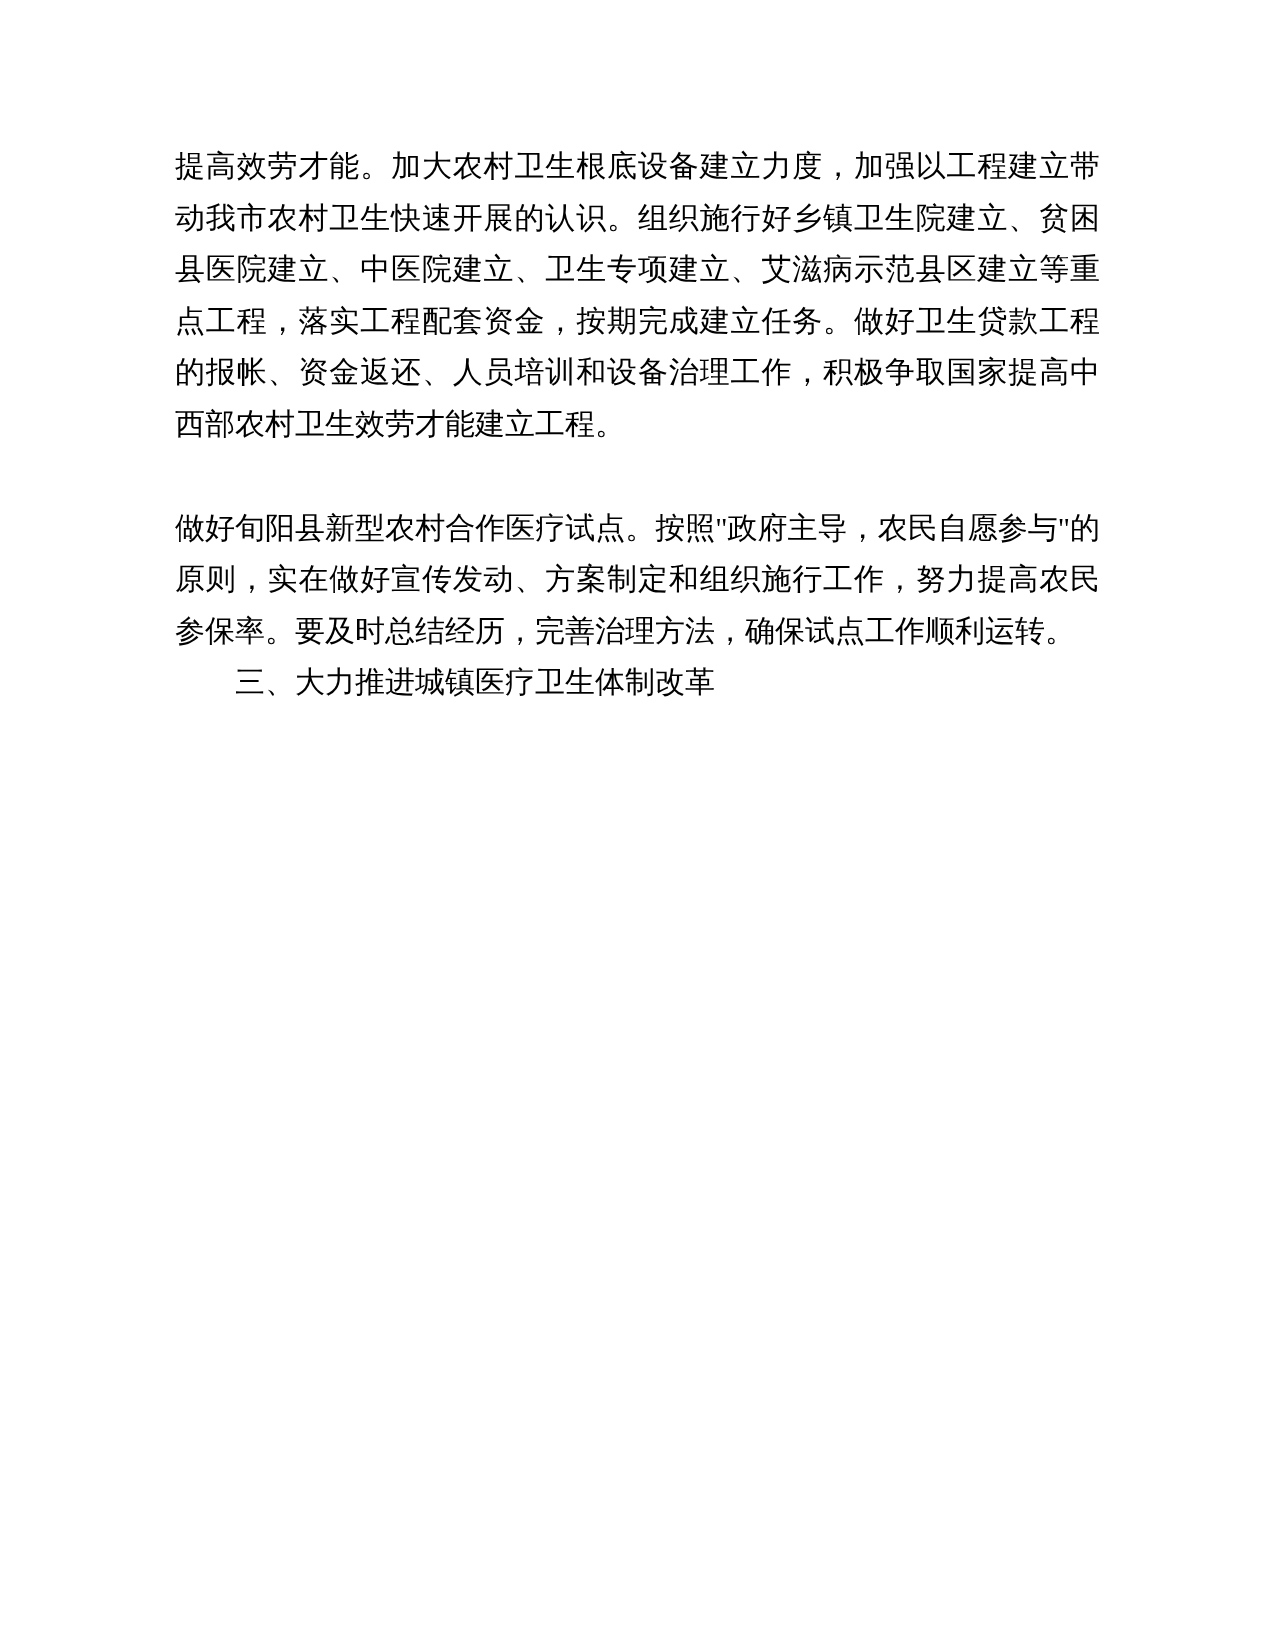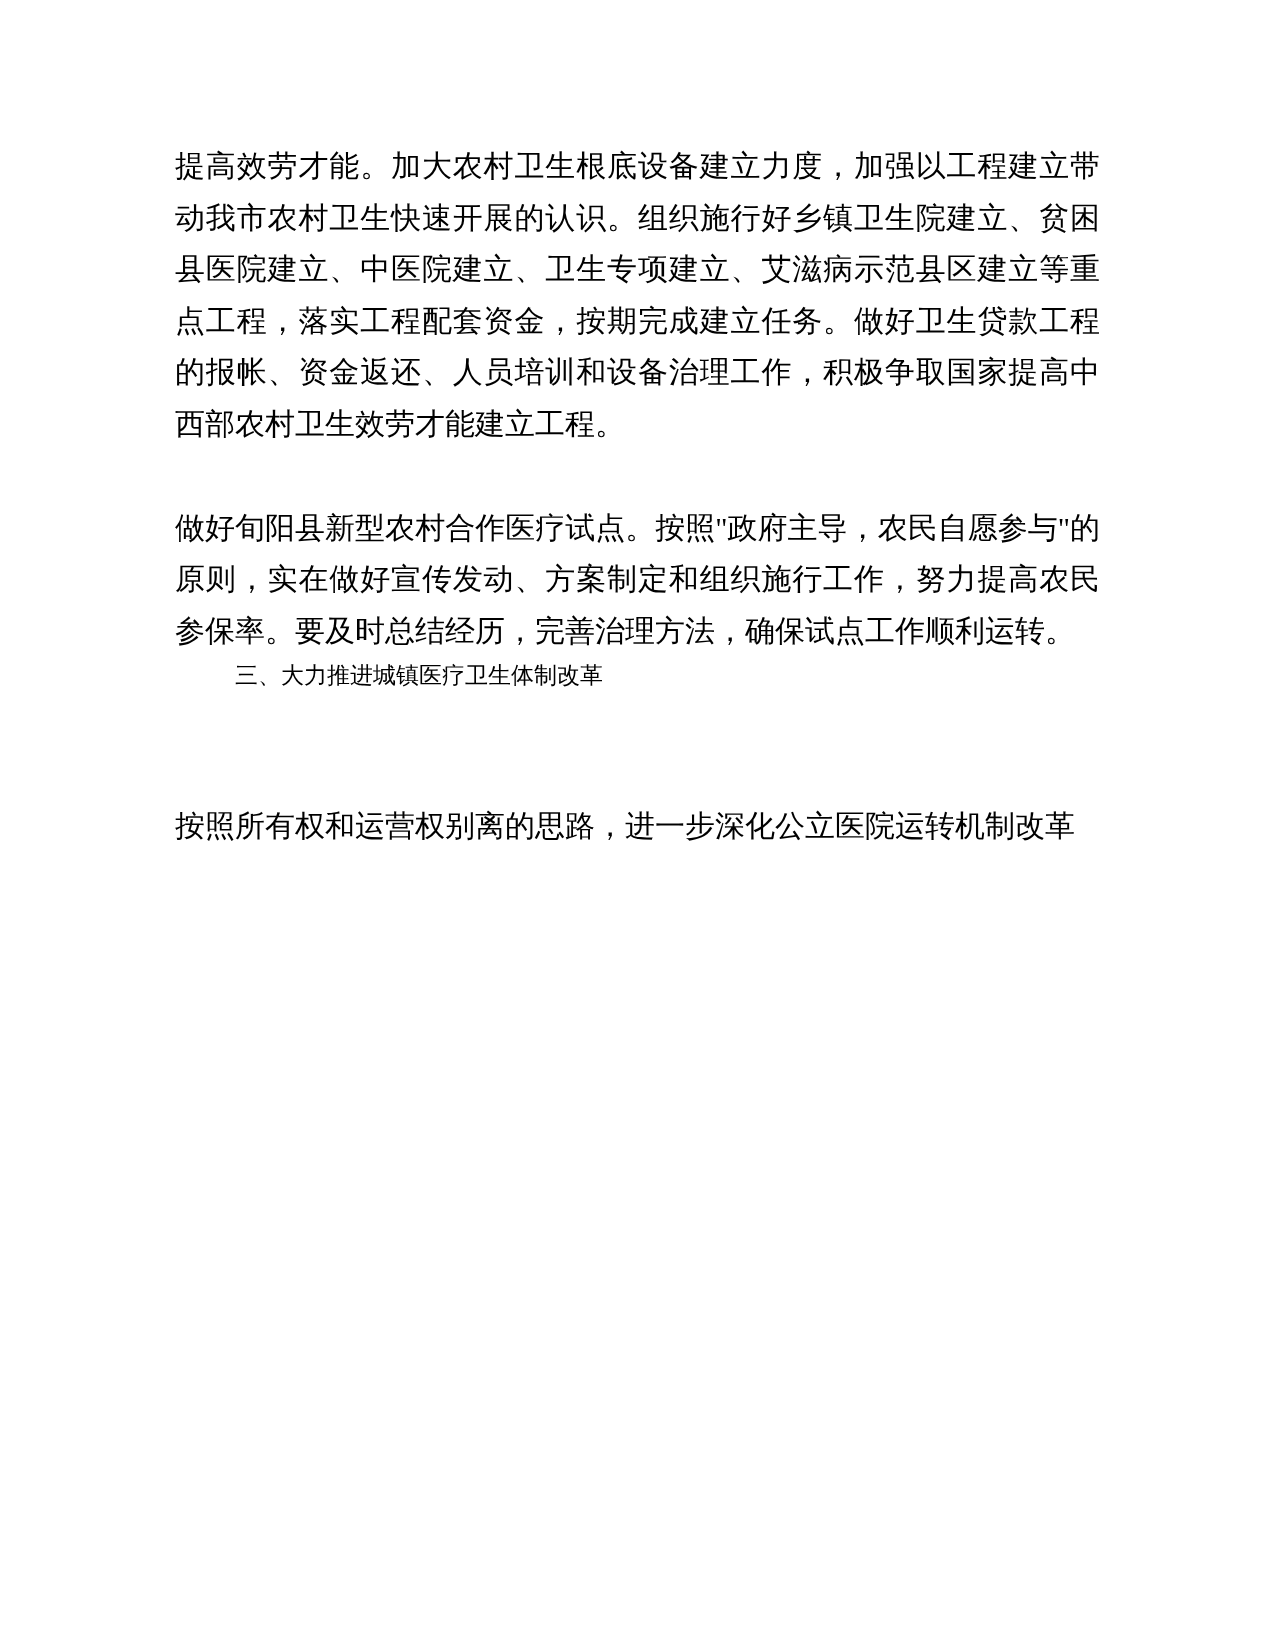--- a/index.html
+++ b/index.html
@@ -29,21 +29,21 @@
   }
   p.para {
     margin: 0 0 0 0;
     text-indent: 0;
   }
   .gap-large {
     height: 52px;
   }
   .heading {
     margin: 0;
-    font-size: 23px;
+    font-size: 30px;
     line-height: 1.72;
     text-indent: 60px;
     font-weight: normal;
   }
 </style>
 </head>
 <body>
 
 <div class="page">
   <div class="doc-body">
@@ -54,16 +54,15 @@
 
     <p class="para">做好旬阳县新型农村合作医疗试点。按照"政府主导，农民自愿参与"的原则，实在做好宣传发动、方案制定和组织施行工作，努力提高农民参保率。要及时总结经历，完善治理方法，确保试点工作顺利运转。</p>
 
     <p class="heading">三、大力推进城镇医疗卫生体制改革</p>
 
     <div class="gap-large"></div>
 
 
     <div class="gap-large"></div>
 
-    <p class="para">按照所有权和运营权别离的思路，进一步深化公立医院运转机制改革</p>
 
   </div>
 </div>
 
 </body></html>

